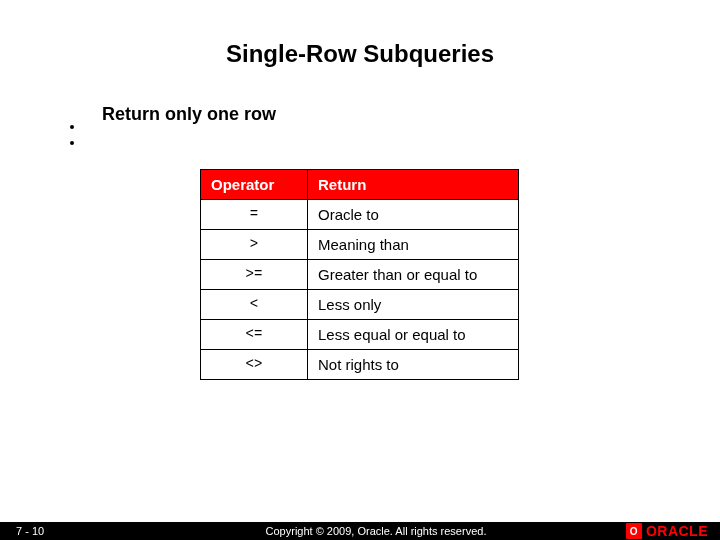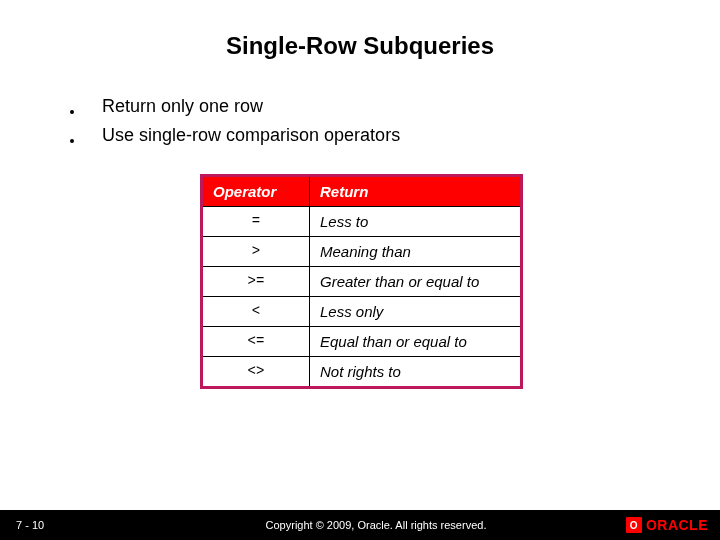--- a/index.html
+++ b/index.html
@@ -15,47 +15,47 @@
   .slide {
     position: relative;
     width: 720px;
     height: 540px;
     box-sizing: border-box;
   }
   .title {
     text-align: center;
     font-size: 24px;
     font-weight: bold;
-    padding-top: 32px;
+    padding-top: 40px;
   }
   .bullets {
     margin: 32px 0 0 70px;
     font-size: 18px;
     line-height: 1.6;
   }
   .bullet {
     display: flex;
-    align-items: center;
+    align-items: flex-end;
     gap: 28px;
+    font-weight: bold;
   }
   .bullet .dot {
     width: 4px;
     height: 4px;
     background: #000;
     border-radius: 50%;
     margin-top: 12px;
     flex: 0 0 auto;
   }
   .table-wrap {
     margin: 24px 0 0 200px;
   }
   table.operators {
     border-collapse: collapse;
-    border: 3px solid #be185d;
-    font-style: italic;
+    border: 1px solid #be185d;
   }
   table.operators th, table.operators td {
     border: 1px solid #000;
     text-align: left;
     font-size: 15px;
     padding: 6px 10px;
     background: #fff;
   }
   table.operators th {
     background: #ff0000;
@@ -73,21 +73,21 @@
   }
   table.operators th:last-child,
   table.operators td:last-child {
     width: 190px;
   }
   .footer {
     position: absolute;
     left: 0;
     right: 0;
     bottom: 0;
-    height: 30px;
+    height: 18px;
     background: #000;
     color: #fff;
     font-size: 11px;
     display: flex;
     align-items: center;
   }
   .footer .page {
     position: absolute;
     left: 16px;
   }
@@ -127,52 +127,51 @@
 
   <div class="title">Single-Row Subqueries</div>
 
   <div class="bullets">
     <div class="bullet">
       <span class="dot"></span>
       <span>Return only one row</span>
     </div>
     <div class="bullet">
       <span class="dot"></span>
-      <span>Use single-row comparison operators</span>
     </div>
   </div>
 
   <div class="table-wrap">
     <table class="operators">
       <thead>
         <tr>
           <th>Operator</th>
           <th>Return</th>
         </tr>
       </thead>
       <tbody>
         <tr>
           <td>=</td>
-          <td>Less to</td>
+          <td>Oracle to</td>
         </tr>
         <tr>
           <td>&gt;</td>
           <td>Meaning than</td>
         </tr>
         <tr>
           <td>&gt;=</td>
           <td>Greater than or equal to</td>
         </tr>
         <tr>
           <td>&lt;</td>
           <td>Less only</td>
         </tr>
         <tr>
           <td>&lt;=</td>
-          <td>Equal than or equal to</td>
+          <td>Less equal or equal to</td>
         </tr>
         <tr>
           <td>&lt;&gt;</td>
           <td>Not rights to</td>
         </tr>
       </tbody>
     </table>
   </div>
 
   <div class="footer">

